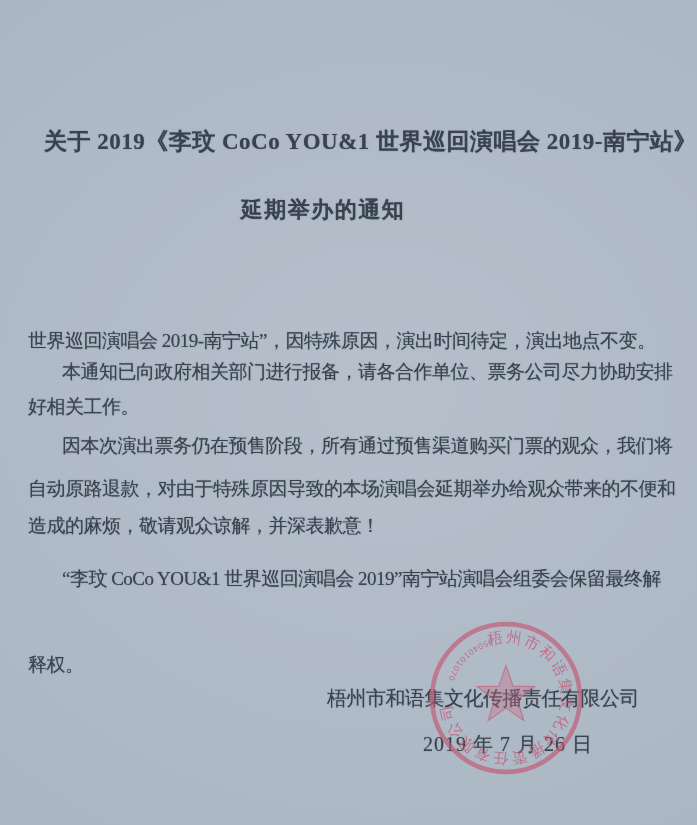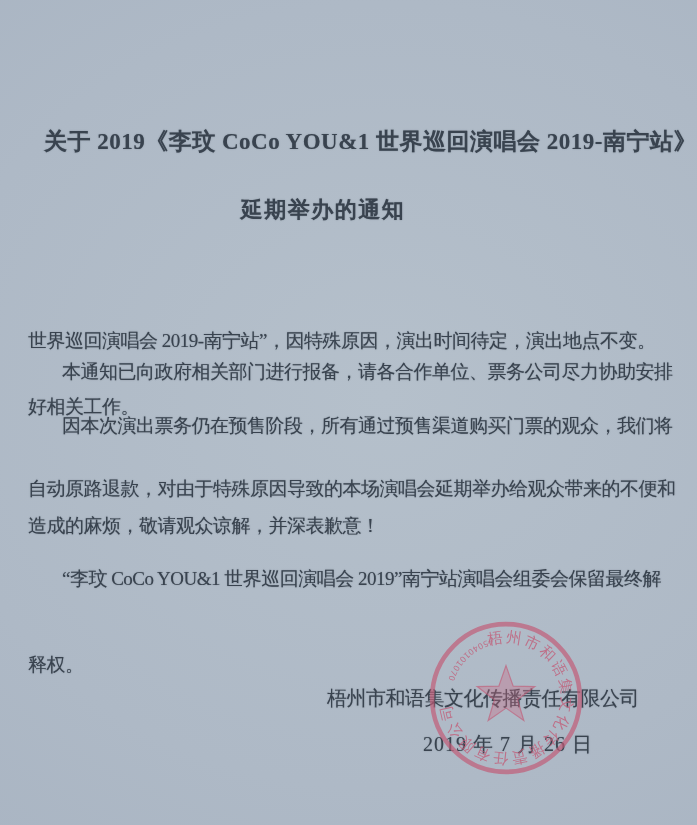--- a/index.html
+++ b/index.html
@@ -22,21 +22,21 @@
     font-size:23px;font-weight:bold;letter-spacing:.5px;
   }
   .title2{
     top:195px;left:0;width:646px;
     text-align:center;
     font-size:22px;font-weight:bold;letter-spacing:1.5px;
   }
   .bl{font-size:19px;letter-spacing:-.5px;left:28px;}
   .ind{left:62px;}
   .l1{top:285px;} .l2{top:328px;} .l3{top:359px;} .l4{top:394px;}
-  .l5{top:413px;} .l6{top:476px;} .l7{top:513px;} .l8{top:566px;}
+  .l5{top:433px;} .l6{top:476px;} .l7{top:513px;} .l8{top:566px;}
   .l9{top:606px;margin-top:46px;}
   .company{
     top:685px;left:483px;transform:translateX(-50%);
     font-size:20px;letter-spacing:-.5px;font-weight:500;
   }
   .date{
     top:731px;left:508px;transform:translateX(-50%);
     font-size:20px;letter-spacing:1px;
   }
   .seal{

